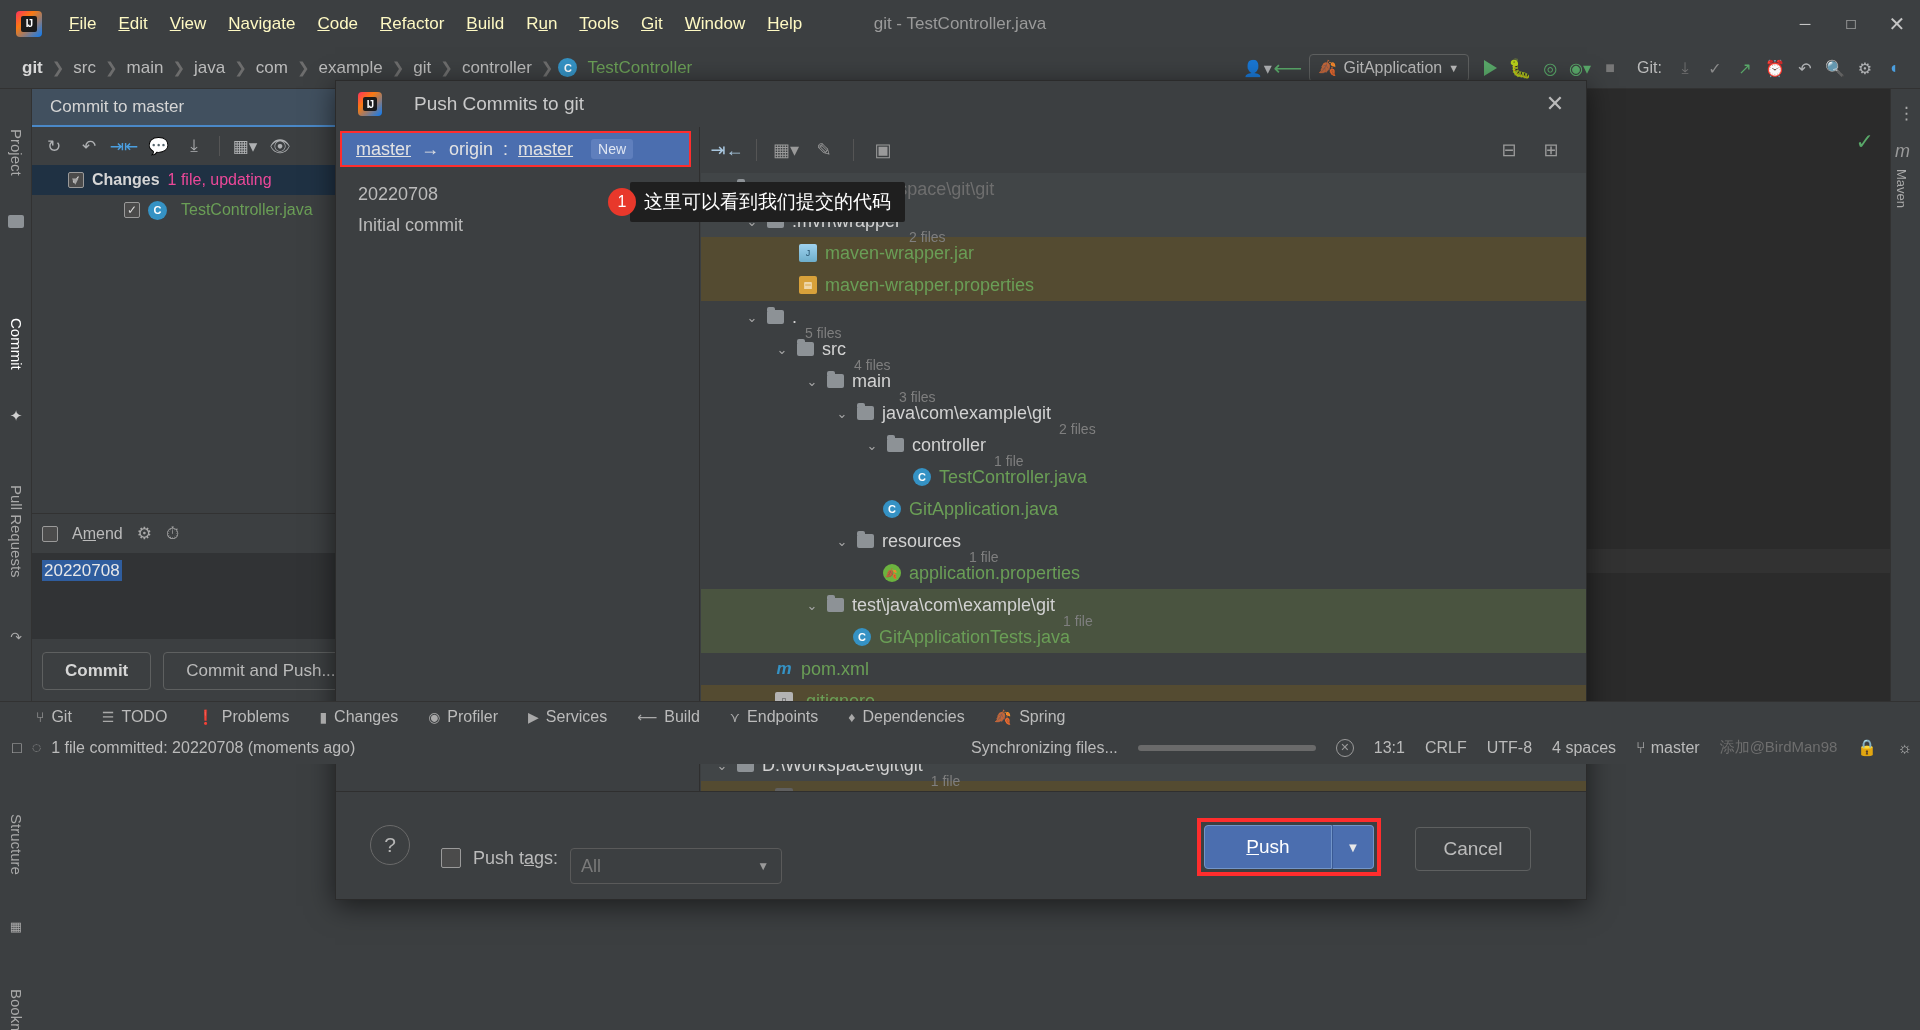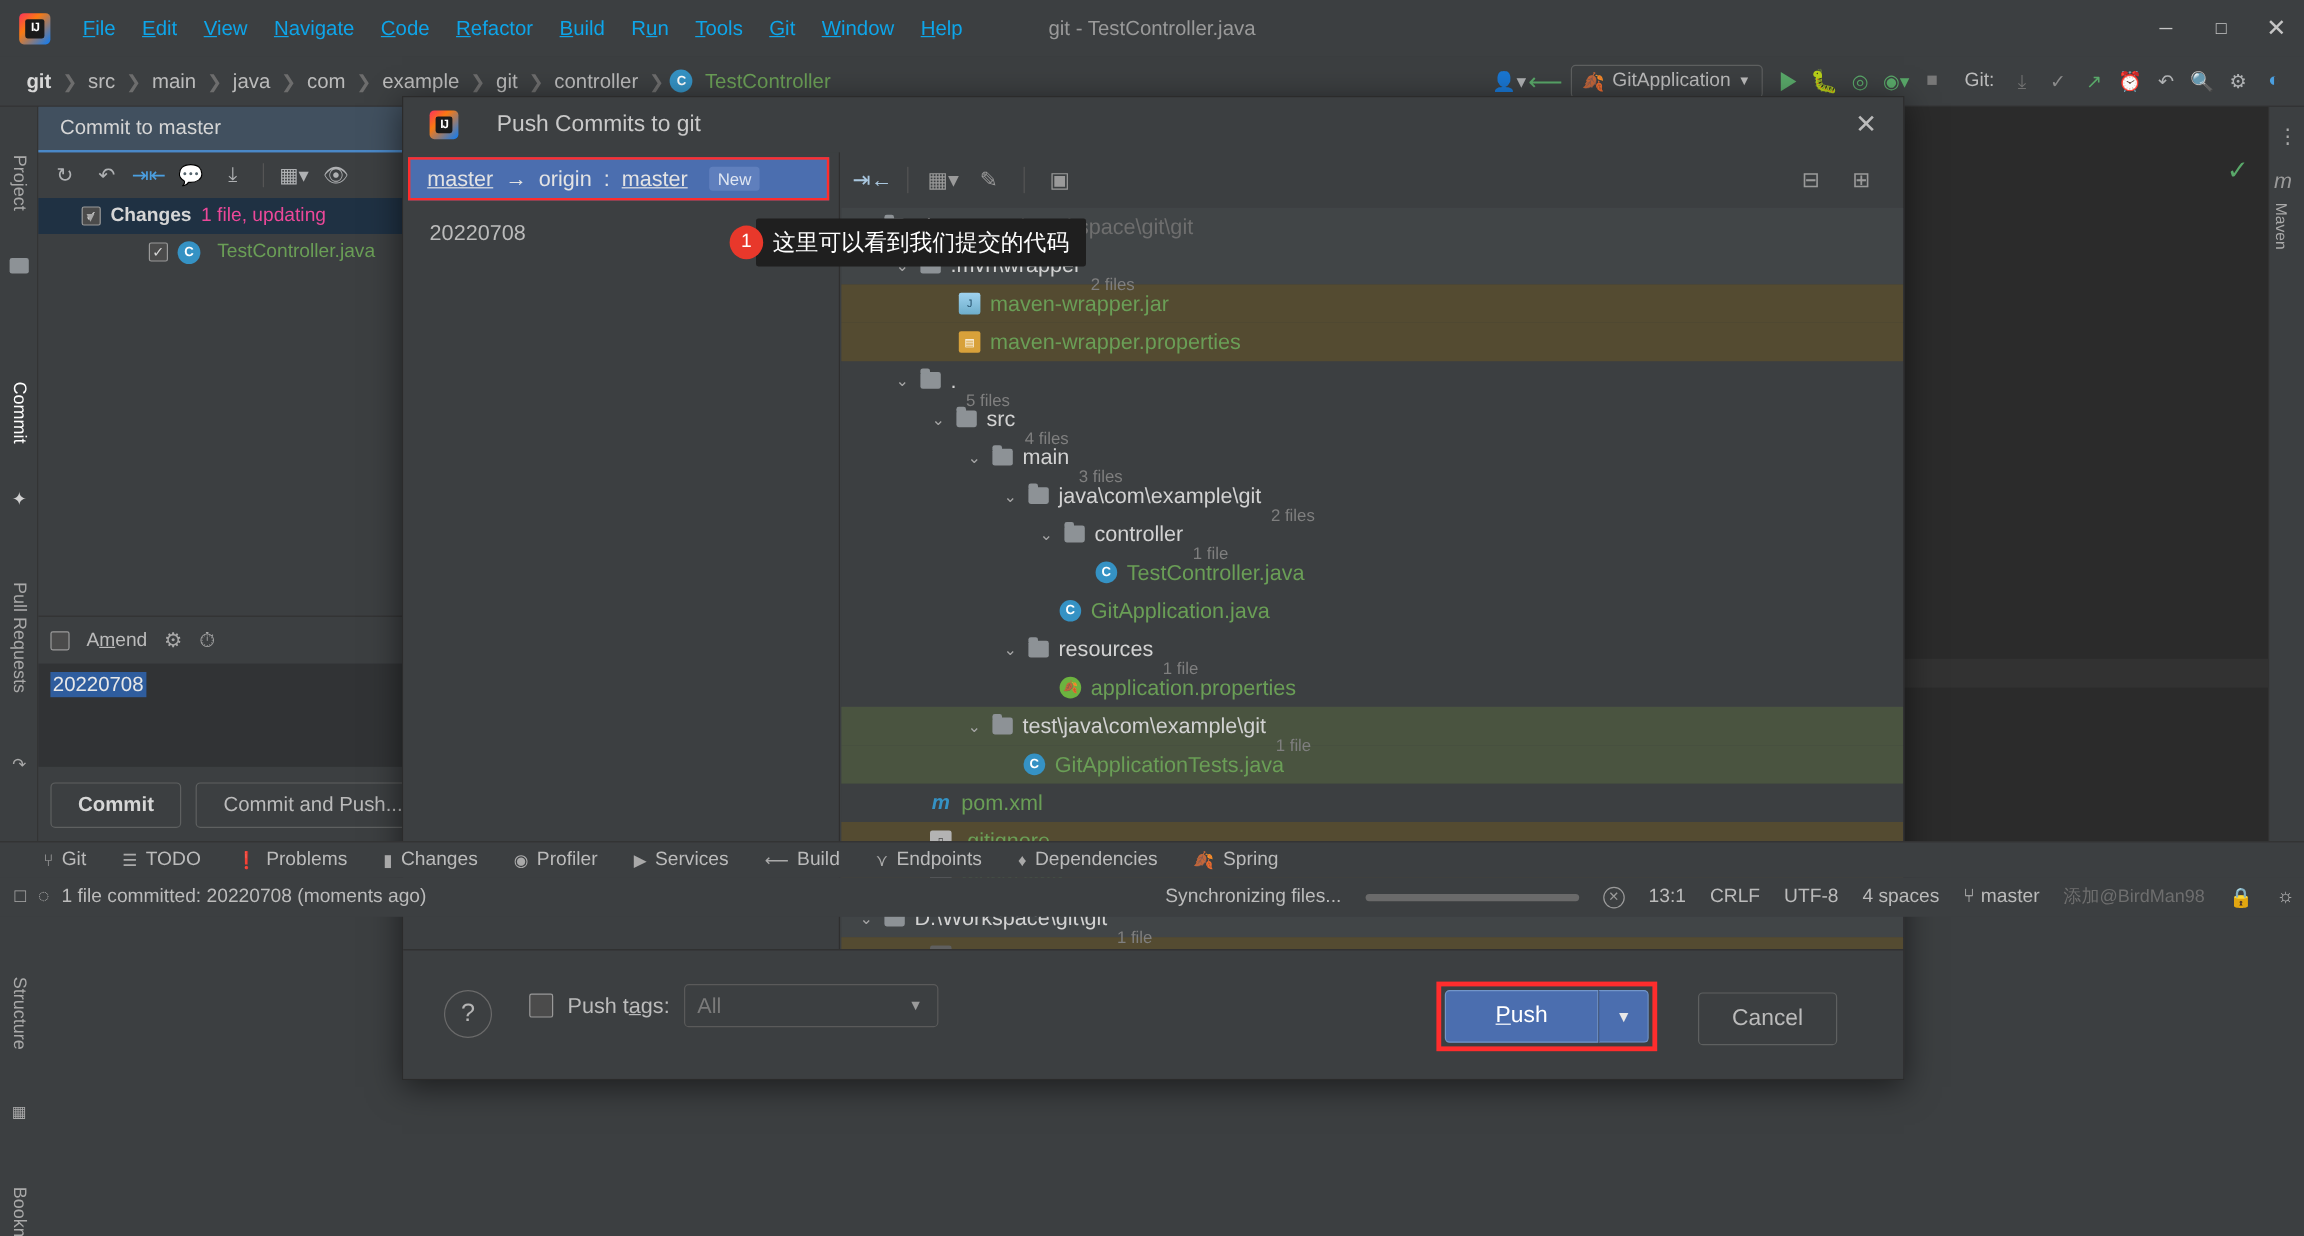--- a/index.html
+++ b/index.html
@@ -22,21 +22,21 @@
   }
   .ij-logo .sq{ position:absolute; inset:0; border-radius:4px;
     background:linear-gradient(135deg,#fe315d 0%,#f97a12 35%,#087cfa 100%); }
   .ij-logo .inner{ position:absolute; left:5px; top:5px; right:5px; bottom:5px;
     background:#1b1b1b; border-radius:2px; }
   .ij-logo .ij{ position:absolute; left:0; top:0; right:0; bottom:0;
     color:#fff; font-size:10px; font-weight:bold; display:flex;
     align-items:center; justify-content:center; letter-spacing:-1px;}
   .menubar{ display:flex; align-items:center; height:47px; }
   .menu-item{
-    padding:3px 11px; font-size:17px; color:#0ea5e9; cursor:default;
+    padding:3px 11px; font-size:17px; color:#fef9c3; cursor:default;
     white-space:nowrap;
   }
   .menu-item u{ text-decoration:underline; }
   .win-title{
     position:absolute; left:0; right:0; top:0; height:47px;
     display:flex; align-items:center; justify-content:center;
     font-size:17px; color:#9a9a9a; pointer-events:none;
   }
   .win-btns{
     position:absolute; right:0; top:0; height:47px; display:flex; align-items:center;
@@ -240,21 +240,21 @@
   .dlg-footer{
     position:absolute; left:0; right:0; bottom:0; height:108px;
     background:#3c3f41; border-top:1px solid #2f2f2f;
   }
   .help-btn{
     position:absolute; left:34px; top:33px; width:40px; height:40px;
     border-radius:50%; border:1px solid #6a6a6a; color:#b5b5b5;
     font-size:21px; display:flex; align-items:center; justify-content:center;
   }
   .pushtags{
-    position:absolute; left:105px; top:28px; display:flex; align-items:center; gap:12px;
+    position:absolute; left:105px; top:56px; display:flex; align-items:flex-start; gap:12px;
   }
   .pt-lbl{ font-size:18px; color:#bbbbbb; }
   .pt-lbl u{ text-decoration:underline; }
   .combo{
     width:212px; height:36px; border:1px solid #5a5a5a; border-radius:4px;
     background:#3c3f41; display:flex; align-items:center; padding:0 10px;
     color:#7a7a7a; font-size:18px; position:relative;
   }
   .combo .arr{ position:absolute; right:12px; color:#9a9a9a; font-size:12px; }
   .push-wrap{
@@ -499,20 +499,21 @@
     <div class="dlg-left">
       <div class="push-target">
         <span class="pt-text" style="text-decoration:underline;">master</span>
         <span class="pt-text">→</span>
         <span class="pt-text" style="">origin</span>
         <span class="pt-text">:</span>
         <span class="pt-text" style="text-decoration:underline;">master</span>
         <span class="pt-new">New</span>
       </div>
       <div class="commit-line" style="margin-top:10px;">20220708</div>
+      <div class="commit-line">Initial commit</div>
     </div>
 
     <div class="dlg-right">
 
       <div class="trow sel-dark" style="padding-left:14px;">
         <span class="tchev">⌄</span>
         <span class="folder"></span>
         <span class="tname">git</span>
         <span class="tcount">9 files</span>
         <span class="tpath">D:\Workspace\git\git</span>

